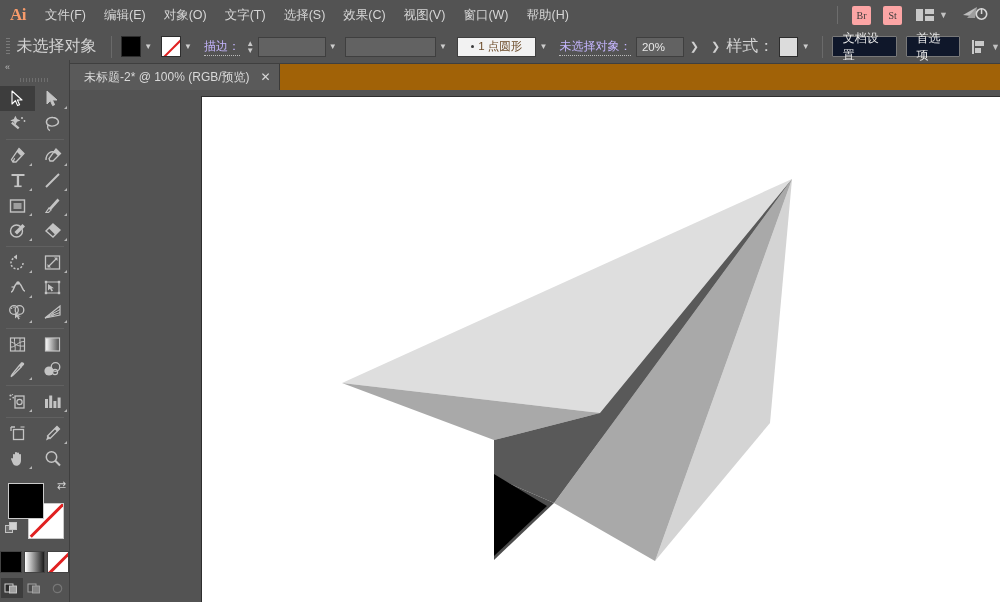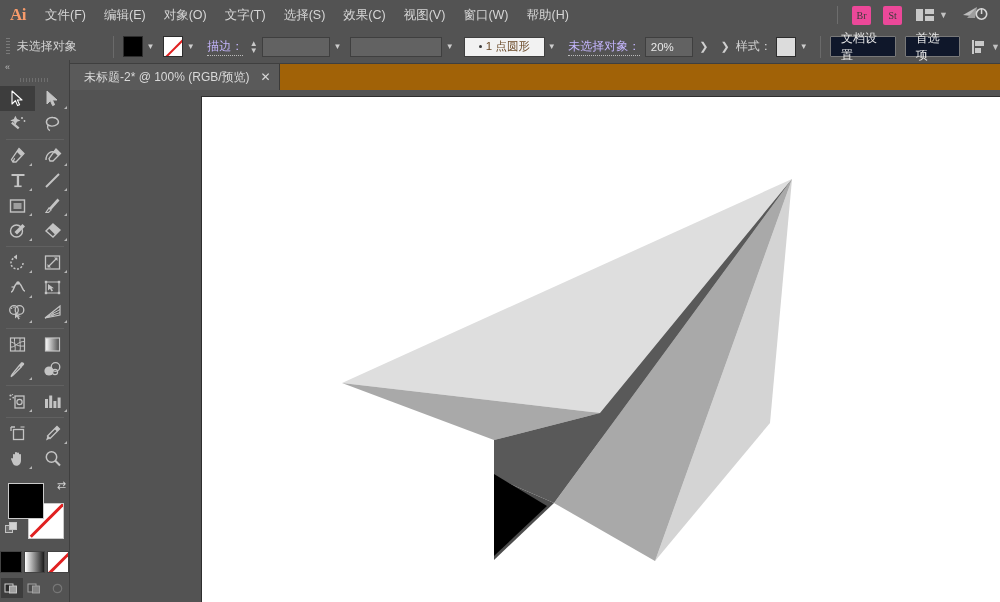--- a/index.html
+++ b/index.html
@@ -23,39 +23,39 @@
     color: #f79b6b; font-size: 17px; font-weight: bold; letter-spacing: -0.5px;
     font-family: "Liberation Serif", serif;
   }
   .menu-item {
     padding: 0 9px; height: 30px; line-height: 30px;
     color: #d6d6d6; font-size: 12.5px; white-space: nowrap;
   }
   .menubar-right { margin-left: auto; display: flex; align-items: center; height: 30px; padding-right: 8px; }
   .menubar-sep { width: 1px; height: 18px; background: #6d6d6d; margin: 0 8px; }
   .appbtn {
-    width: 19px; height: 19px; background: #ec4899; color: #3a3a3a;
+    width: 19px; height: 19px; background: #fca5a5; color: #3a3a3a;
     font-size: 10px; display: flex; align-items: center; justify-content: center;
     border-radius: 2px; margin: 16px 6px; font-family: "Liberation Serif", serif;
   }
   .arrange-icon { display: flex; align-items: center; margin-left: 8px; }
   .arrange-glyph { width: 18px; height: 12px; position: relative; }
   .arrange-glyph i { position: absolute; background: #c8c8c8; display:block; }
   .chev { margin-left: 5px; color: #c2c2c2; font-size: 9px; }
   .plane-icon { margin-left: 14px; margin-right: 4px; }
 
   
   .controlbar {
     position: absolute; left: 0; top: 30px; width: 1000px; height: 34px;
     background: #535353; border-bottom: 1px solid #3f3f3f;
     display: flex; align-items: center; padding-left: 4px;
   }
   .grip { width: 4px; height: 18px; margin: 0 7px 0 2px;
     background: repeating-linear-gradient(to bottom,#7a7a7a 0 1px, #535353 1px 3px); }
-  .cb-label { color: #d2d2d2; font-size: 12px; white-space: nowrap; }
+  .cb-label { color: #d2d2d2; font-size: 16px; white-space: nowrap; }
   .cb-label-u { color: #c4b5fd; font-size: 12px; white-space: nowrap;
     border-bottom: 1px dotted #bbb; }
   .cb-sep { width: 1px; height: 22px; background: #6a6a6a; margin: 0 9px; }
   .swatch-box {
     width: 22px; height: 21px; border: 1px solid #2d2d2d; background: #000;
   }
   .swatch-none {
     width: 22px; height: 21px; border: 1px solid #2d2d2d; background: #fff; position: relative; overflow: hidden;
   }
   .swatch-none:after {

